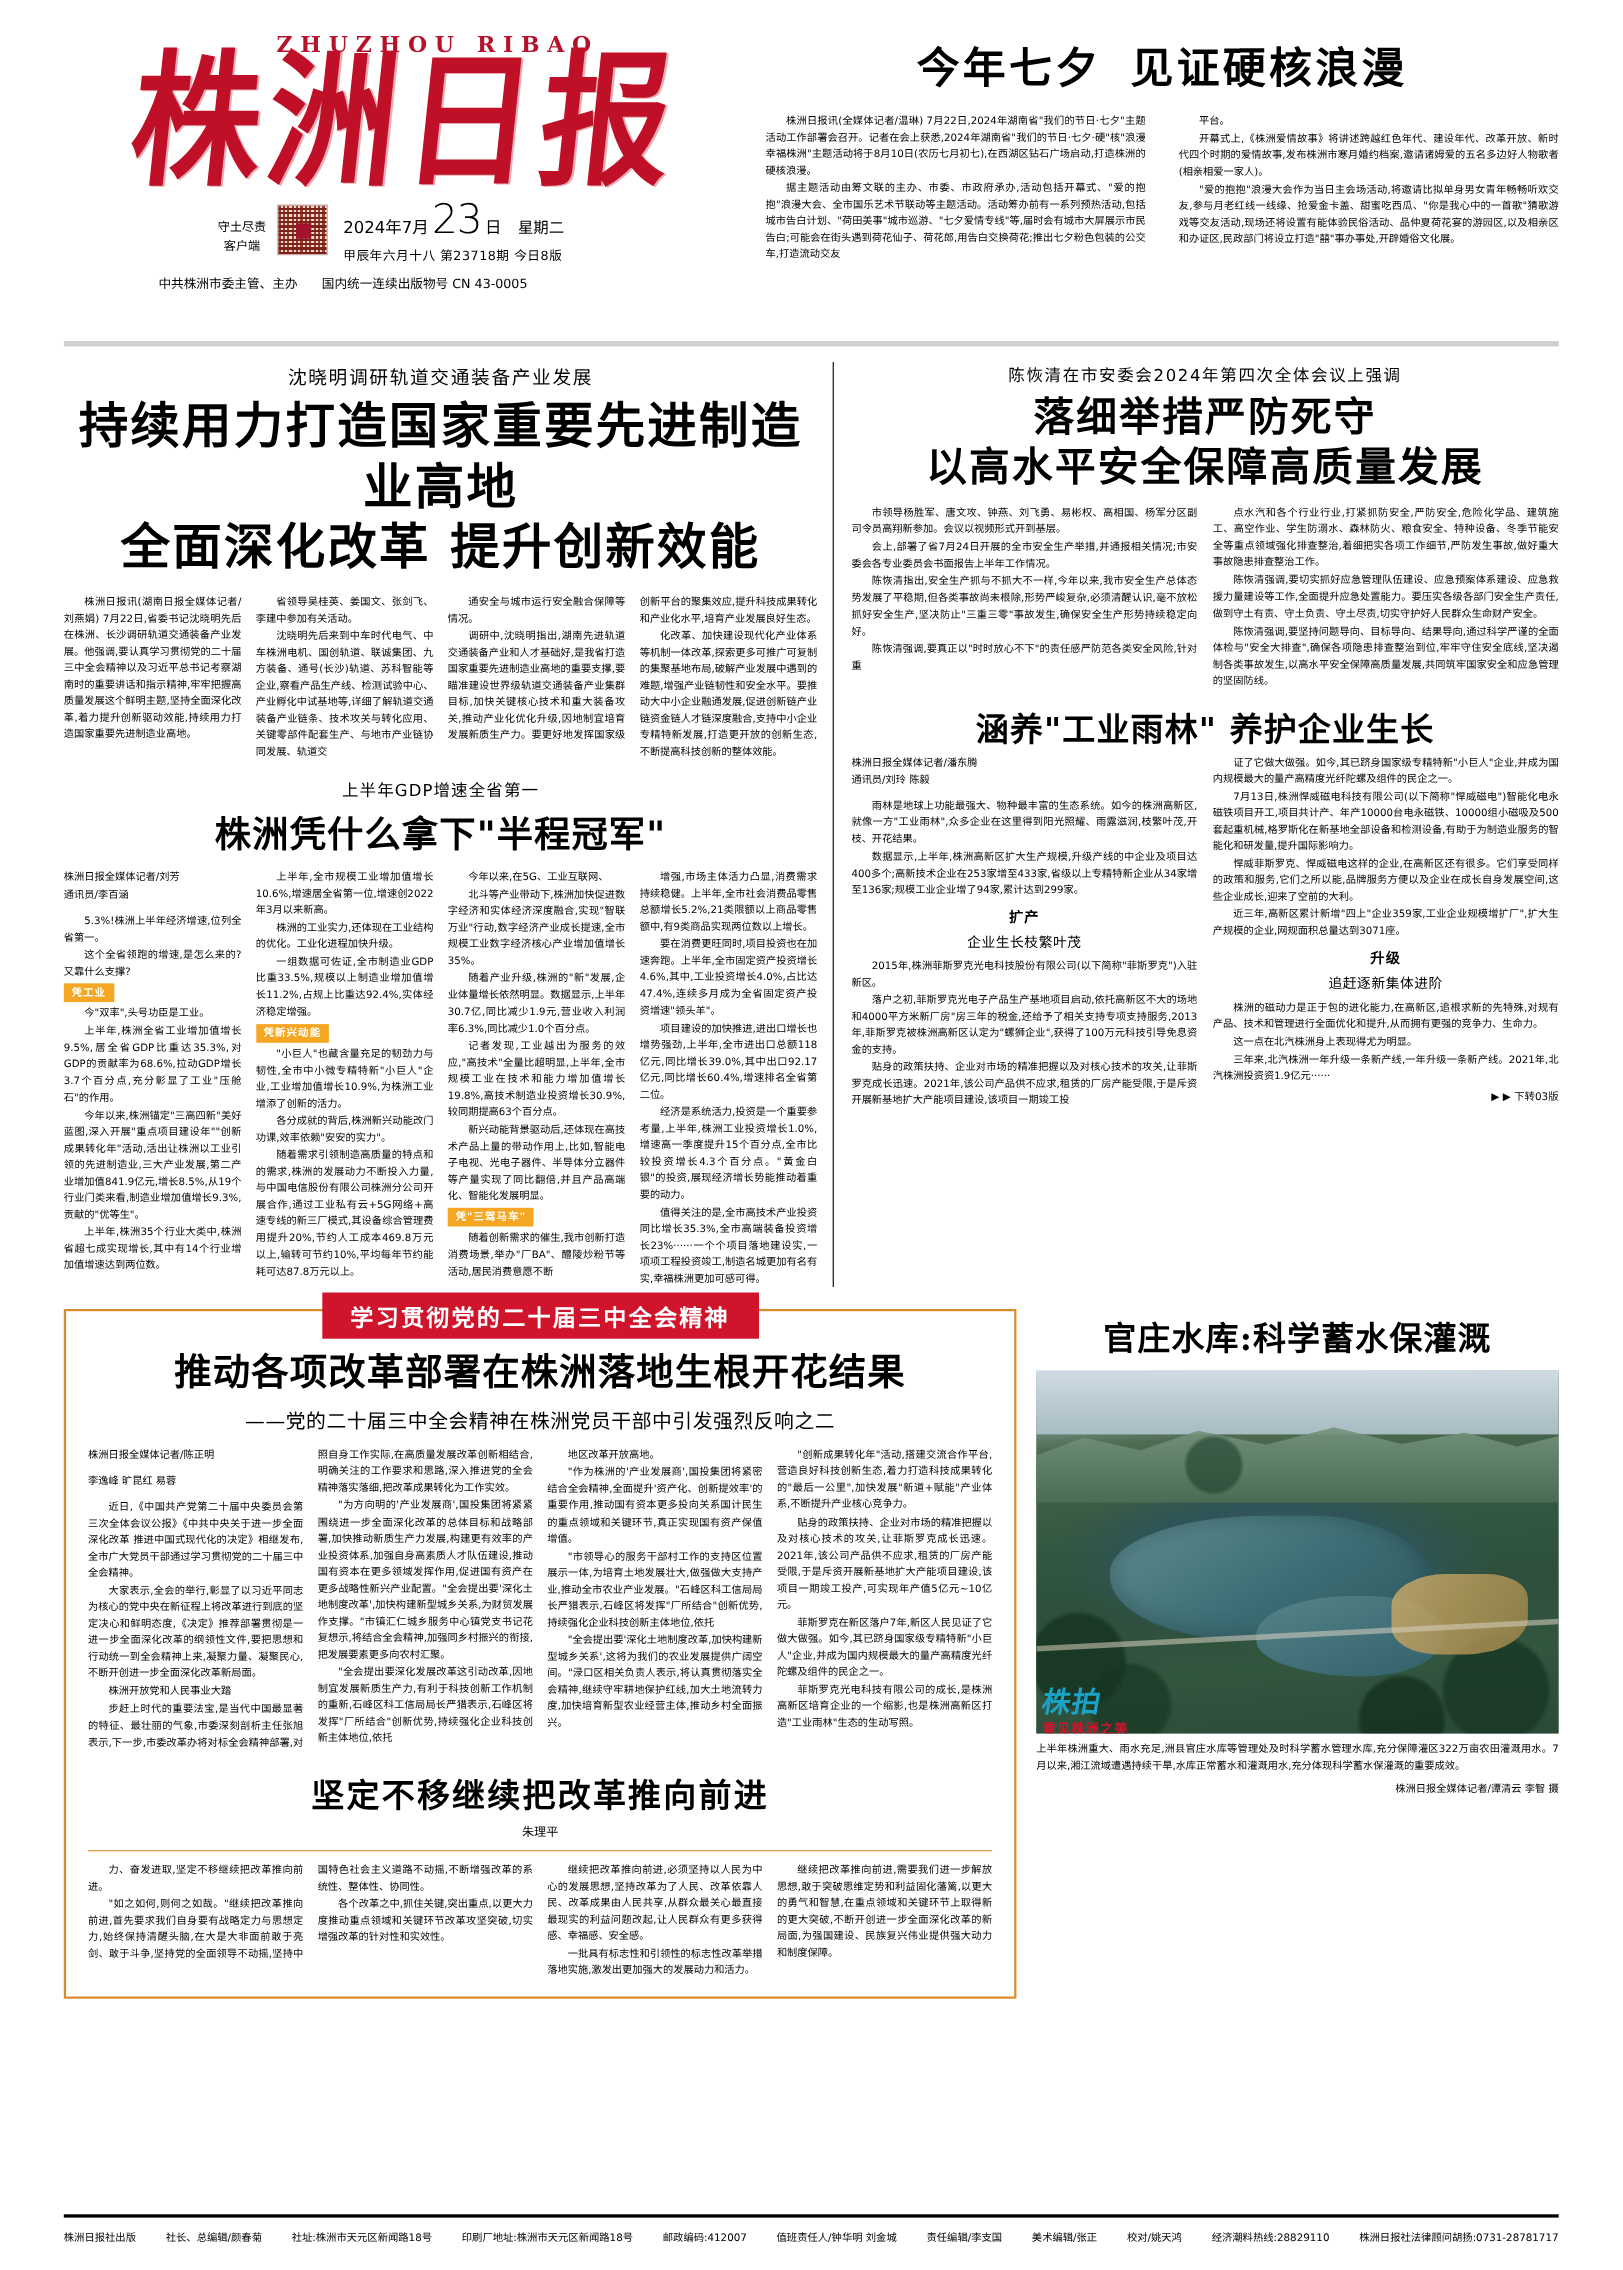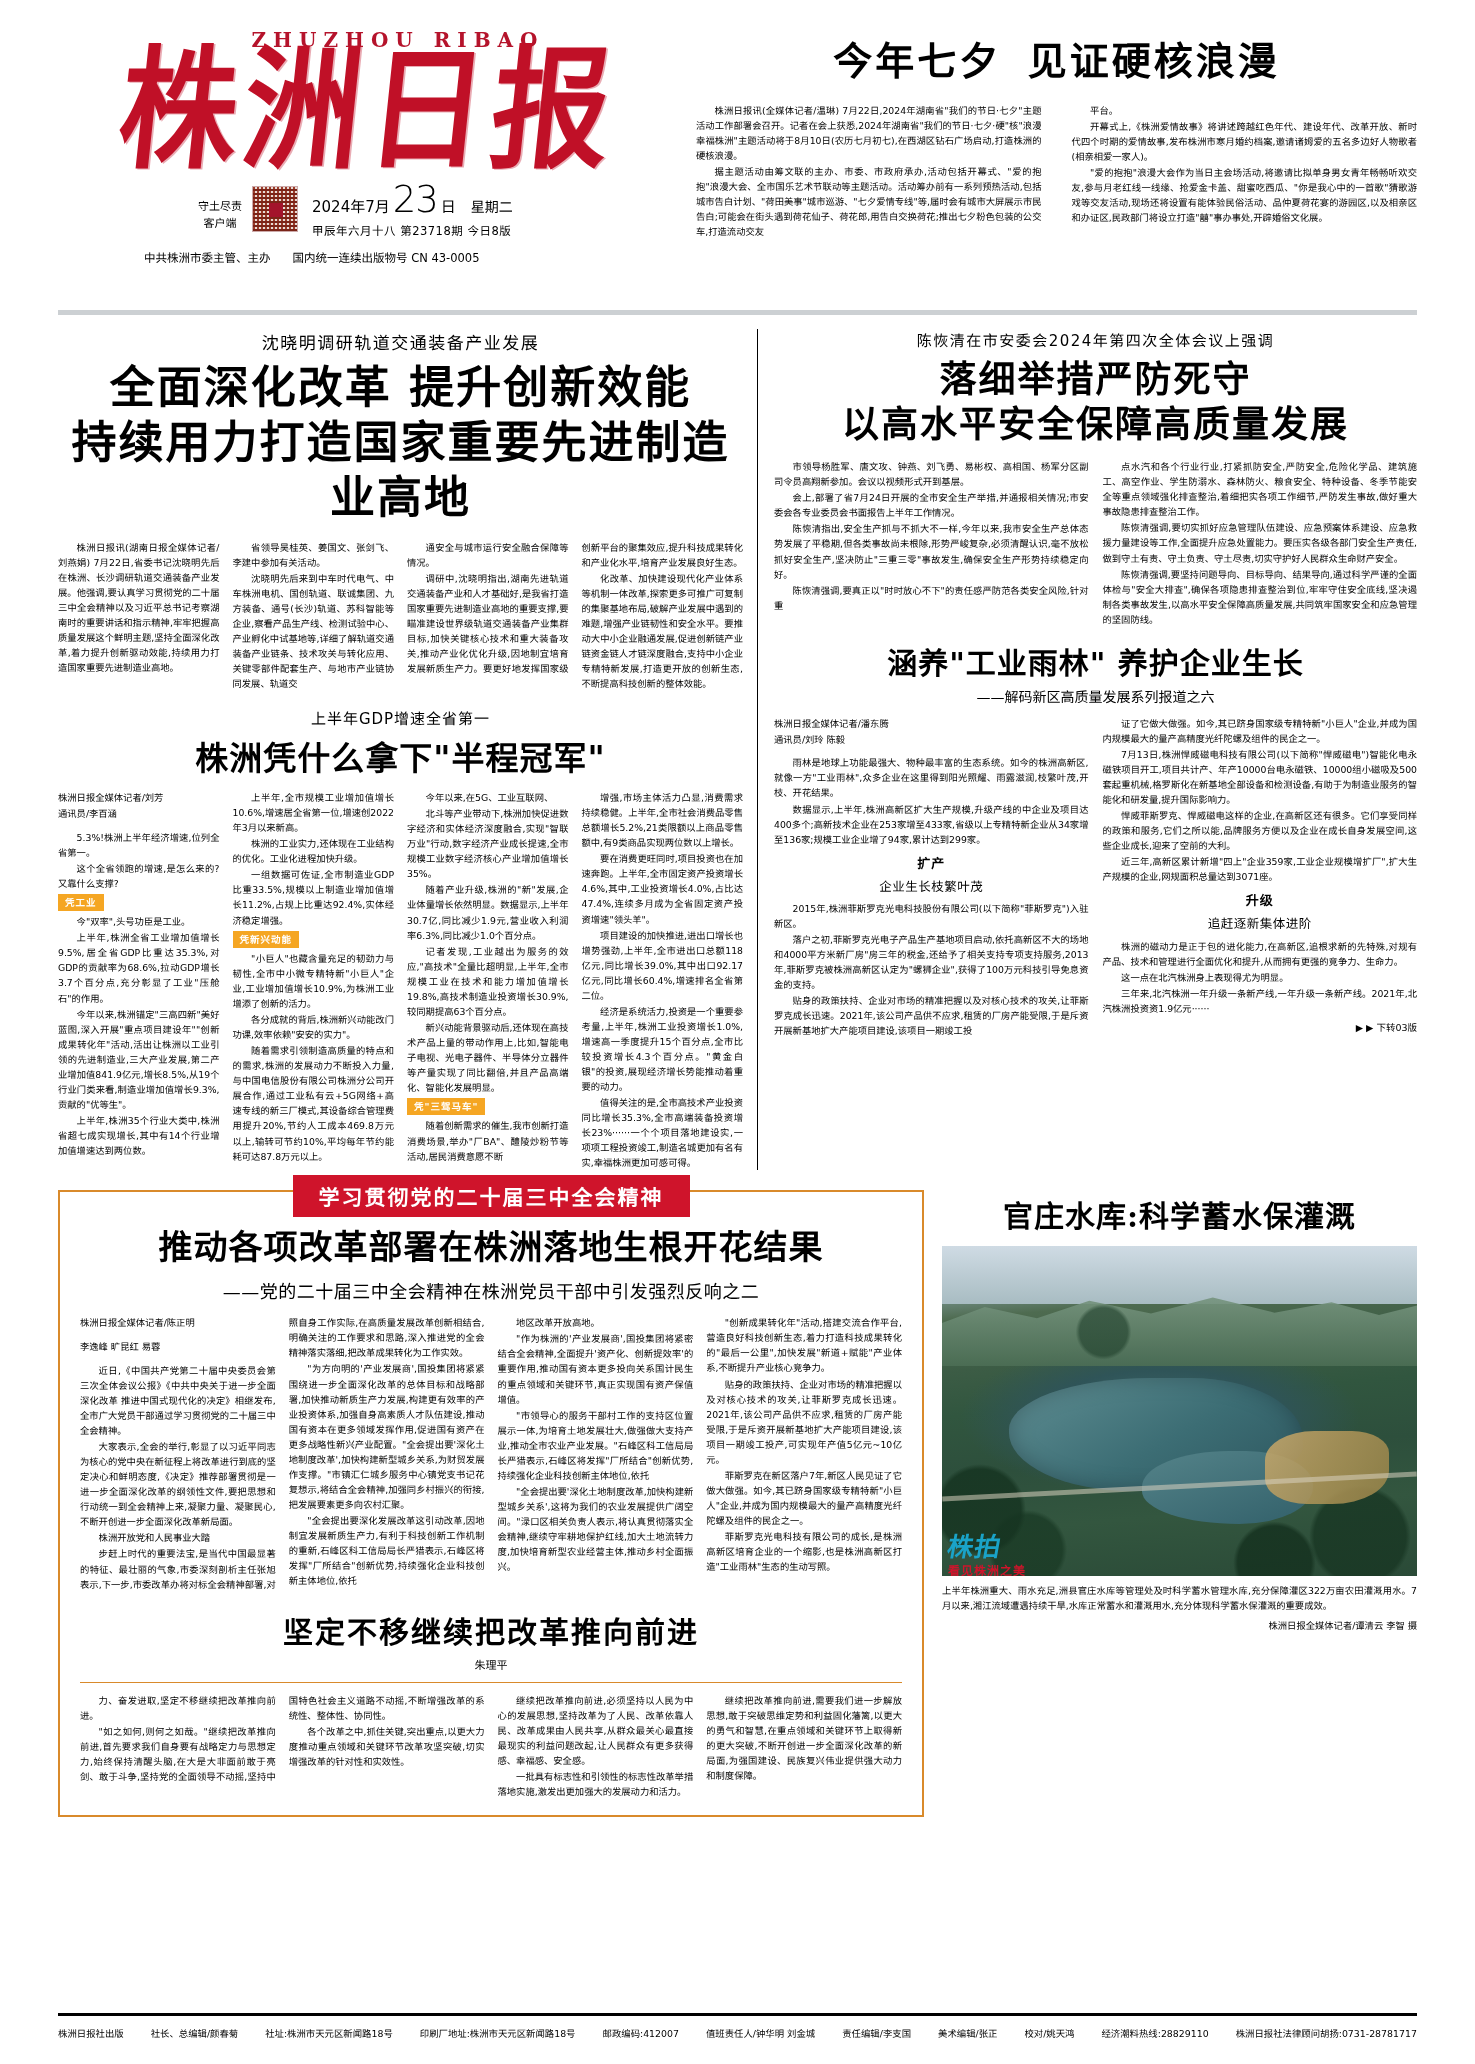--- a/index.html
+++ b/index.html
@@ -207,22 +207,22 @@
     </div>
   </div>
 
   <div class="hr-gray"></div>
 
   <div class="main-row">
 
     <div class="zone-left">
 
       <div class="kicker">沈晓明调研轨道交通装备产业发展</div>
+      <div class="big-head">持续用力打造国家重要先进制造业高地</div>
       <div class="big-head">全面深化改革 提升创新效能</div>
-      <div class="big-head">持续用力打造国家重要先进制造业高地</div>
 
       <div class="cols4 body-txt" style="margin-top:14px;">
         <p>株洲日报讯(湖南日报全媒体记者/刘燕娟) 7月22日,省委书记沈晓明先后在株洲、长沙调研轨道交通装备产业发展。他强调,要认真学习贯彻党的二十届三中全会精神以及习近平总书记考察湖南时的重要讲话和指示精神,牢牢把握高质量发展这个鲜明主题,坚持全面深化改革,着力提升创新驱动效能,持续用力打造国家重要先进制造业高地。</p>
         <p>省领导吴桂英、姜国文、张剑飞、李建中参加有关活动。</p>
         <p>沈晓明先后来到中车时代电气、中车株洲电机、国创轨道、联诚集团、九方装备、通号(长沙)轨道、苏科智能等企业,察看产品生产线、检测试验中心、产业孵化中试基地等,详细了解轨道交通装备产业链条、技术攻关与转化应用、关键零部件配套生产、与地市产业链协同发展、轨道交</p>
         <p>通安全与城市运行安全融合保障等情况。</p>
         <p>调研中,沈晓明指出,湖南先进轨道交通装备产业和人才基础好,是我省打造国家重要先进制造业高地的重要支撑,要瞄准建设世界级轨道交通装备产业集群目标,加快关键核心技术和重大装备攻关,推动产业化优化升级,因地制宜培育发展新质生产力。要更好地发挥国家级创新平台的聚集效应,提升科技成果转化和产业化水平,培育产业发展良好生态。</p>
         <p>化改革、加快建设现代化产业体系等机制一体改革,探索更多可推广可复制的集聚基地布局,破解产业发展中遇到的难题,增强产业链韧性和安全水平。要推动大中小企业融通发展,促进创新链产业链资金链人才链深度融合,支持中小企业专精特新发展,打造更开放的创新生态,不断提高科技创新的整体效能。</p>
       </div>
 
@@ -271,21 +271,20 @@
         <p>市领导杨胜军、唐文攻、钟燕、刘飞勇、易彬权、高相国、杨军分区副司令员高翔新参加。会议以视频形式开到基层。</p>
         <p>会上,部署了省7月24日开展的全市安全生产举措,并通报相关情况;市安委会各专业委员会书面报告上半年工作情况。</p>
         <p>陈恢清指出,安全生产抓与不抓大不一样,今年以来,我市安全生产总体态势发展了平稳期,但各类事故尚未根除,形势严峻复杂,必须清醒认识,毫不放松抓好安全生产,坚决防止"三重三零"事故发生,确保安全生产形势持续稳定向好。</p>
         <p>陈恢清强调,要真正以"时时放心不下"的责任感严防范各类安全风险,针对重</p>
         <p>点水汽和各个行业行业,打紧抓防安全,严防安全,危险化学品、建筑施工、高空作业、学生防溺水、森林防火、粮食安全、特种设备、冬季节能安全等重点领域强化排查整治,着细把实各项工作细节,严防发生事故,做好重大事故隐患排查整治工作。</p>
         <p>陈恢清强调,要切实抓好应急管理队伍建设、应急预案体系建设、应急救援力量建设等工作,全面提升应急处置能力。要压实各级各部门安全生产责任,做到守土有责、守土负责、守土尽责,切实守护好人民群众生命财产安全。</p>
         <p>陈恢清强调,要坚持问题导向、目标导向、结果导向,通过科学严谨的全面体检与"安全大排查",确保各项隐患排查整治到位,牢牢守住安全底线,坚决遏制各类事故发生,以高水平安全保障高质量发展,共同筑牢国家安全和应急管理的坚固防线。</p>
       </div>
 
       <div class="mid-head2">涵养"工业雨林" 养护企业生长</div>
-      <div class="mid-sub2">——解码新区高质量发展系列报道之六</div>
 
       <div class="cols2 body-txt">
         <div class="byline" style="white-space:pre-line;">株洲日报全媒体记者/潘东腾
 通讯员/刘玲 陈毅</div>
         <p>雨林是地球上功能最强大、物种最丰富的生态系统。如今的株洲高新区,就像一方"工业雨林",众多企业在这里得到阳光照耀、雨露滋润,枝繁叶茂,开枝、开花结果。</p>
         <p>数据显示,上半年,株洲高新区扩大生产规模,升级产线的中企业及项目达400多个;高新技术企业在253家增至433家,省级以上专精特新企业从34家增至136家;规模工业企业增了94家,累计达到299家。</p>
         <div class="seg-head">扩产</div>
         <div class="seg-head2">企业生长枝繁叶茂</div>
         <p>2015年,株洲菲斯罗克光电科技股份有限公司(以下简称"菲斯罗克")入驻新区。</p>
         <p>落户之初,菲斯罗克光电子产品生产基地项目启动,依托高新区不大的场地和4000平方米新厂房"房三年的税金,还给予了相关支持专项支持服务,2013年,菲斯罗克被株洲高新区认定为"螺狮企业",获得了100万元科技引导免息资金的支持。</p>

